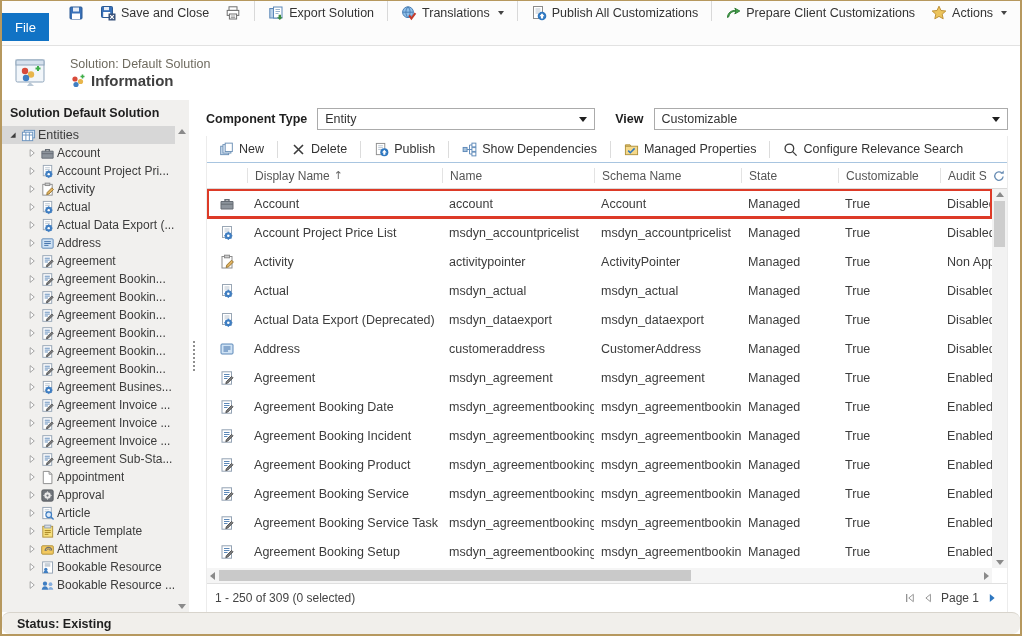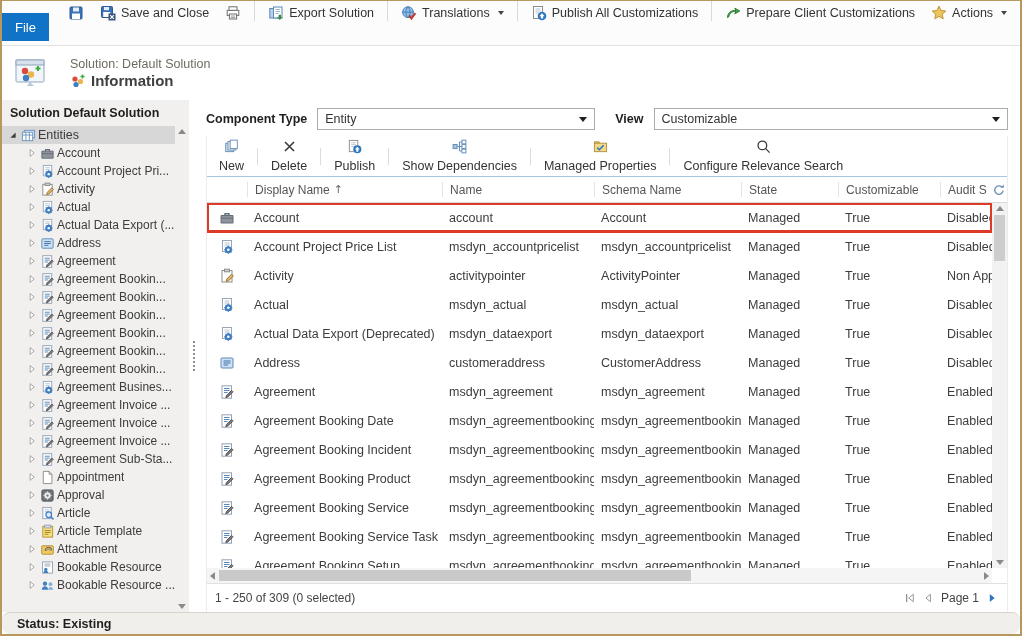--- a/index.html
+++ b/index.html
@@ -60,21 +60,21 @@
   .filters { flex:0 0 34px; display:flex; align-items:center; gap:10px; margin-top:2px; }
   .flabel { font-size:12.5px; font-weight:bold; color:#1f1f1f; white-space:nowrap; }
   .fselect { height:22px; border:1px solid #ababab; background:#fff; font-size:12.5px; color:#333; display:flex; align-items:center; justify-content:space-between; padding:0 7px; cursor:pointer; }
   .sel1 { width:278px; }
   .sel2 { flex:1; }
   .vlab { margin-left:10px; }
   .sel-arrow { width:0; height:0; border-left:4px solid transparent; border-right:4px solid transparent; border-top:5px solid #1f1f1f; }
   .gridbox { flex:1; display:flex; flex-direction:column; min-height:0; border-left:1px solid #ececec; border-right:1px solid #ececec; }
   
   .actionbar { flex:0 0 27px; display:flex; align-items:center; border-bottom:1px solid #a8c5e0; padding-left:4px; }
-  .ab-btn { display:flex; align-items:center; gap:5px; padding:3px 8px; font-size:12.5px; color:#333; white-space:nowrap; cursor:pointer;flex-direction:column; }
+  .ab-btn { display:flex; align-items:center; gap:5px; padding:3px 8px; font-size:12.5px; color:#333; white-space:nowrap; cursor:pointer; }
   .ab-sep { width:1px; height:17px; background:#dcdcdc; margin:0 5px; }
   
   .ghead { flex:0 0 26px; display:flex; align-items:center; border-bottom:1px solid #d9d9d9; }
   .gh-cell { font-size:12px; color:#555; padding-left:7px; display:flex; align-items:center; gap:4px; height:15px; border-left:1px solid #e3e3e3; cursor:pointer; overflow:hidden; white-space:nowrap; }
   .gh-iconcol { width:40px; flex:0 0 40px; height:15px; }
   .sortarrow { color:#666; font-size:11px; font-family:"DejaVu Sans", sans-serif; }
   .gh-refresh { flex:0 0 17px; display:flex; justify-content:center; cursor:pointer; }
   
   .rowswrap { flex:1; display:flex; min-height:0; }
   .rows-list { flex:1; overflow:hidden; }

